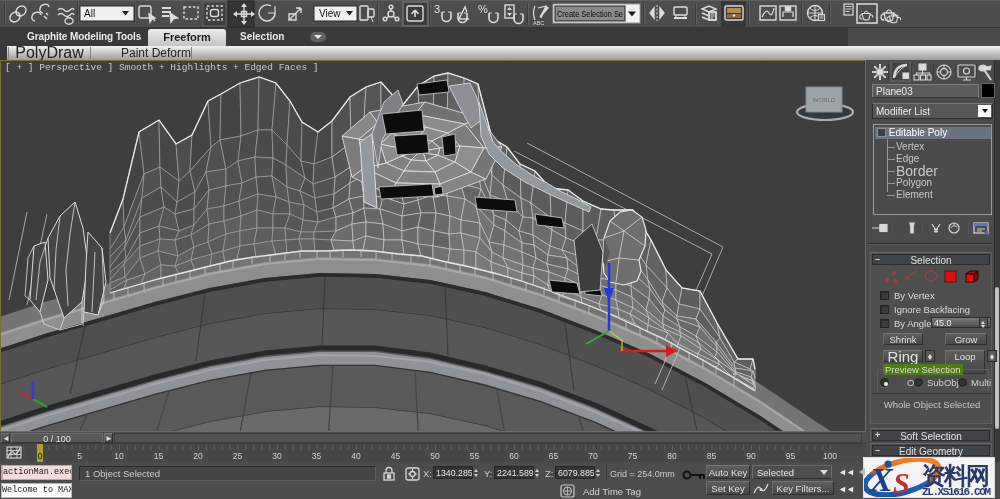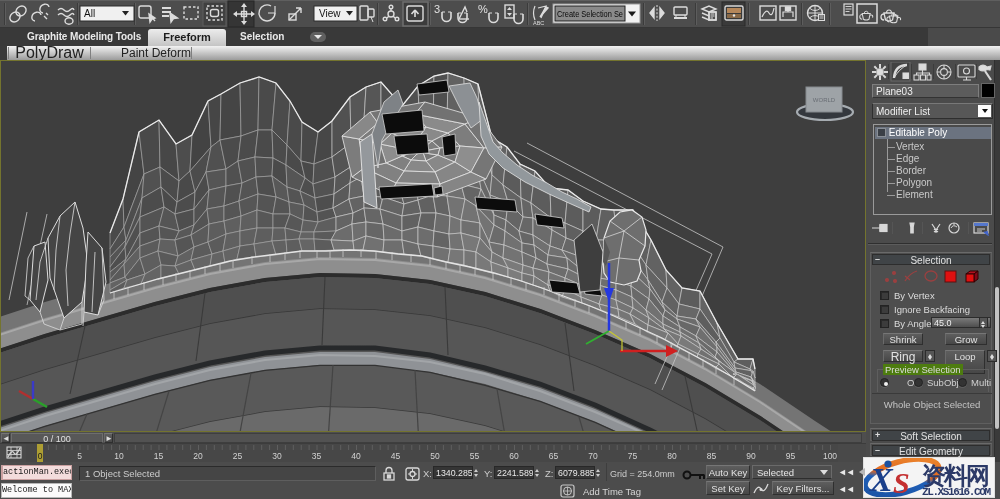--- a/index.html
+++ b/index.html
@@ -189,21 +189,21 @@
         <path d="M4,8 q-3,0 -3,3 q0,3 3,3 M14,9 q4,-1 3,3"></path>
         <path d="M4,7 h10 l-1.5,7 q-3.5,2 -7,0 z"></path>
         <path d="M6.5,7 q0,-3 2.5,-3 q2.5,0 2.5,3" stroke-width="1.1"></path>
       </g>
       <g transform="translate(880,6) scale(1.0)" stroke="#dcdcdc" fill="none" stroke-width="1.3">
         <path d="M4,8 q-3,0 -3,3 q0,3 3,3 M14,9 q4,-1 3,3"></path>
         <path d="M4,7 h10 l-1.5,7 q-3.5,2 -7,0 z"></path>
         <path d="M6.5,7 q0,-3 2.5,-3 q2.5,0 2.5,3" stroke-width="1.1"></path>
       </g>
     </svg>
-<div class="abs" style="left:0;top:28px;width:928px;height:18px;background:#393939">
+<div class="abs" style="left:0;top:28px;width:848px;height:18px;background:#393939">
       <span class="abs" style="left:27px;top:2.5px;font-size:10px;font-weight:bold;color:#eaeaea;letter-spacing:-0.1px">Graphite Modeling Tools</span>
       <span class="abs" style="left:148px;top:1px;width:78px;height:17px;background:linear-gradient(#ececec,#c4c4c4);border-radius:3px 3px 0 0;text-align:center;font-size:11px;font-weight:bold;color:#1c1c1c;line-height:17px">Freeform</span>
       <span class="abs" style="left:240px;top:3px;font-size:10px;font-weight:bold;color:#eaeaea">Selection</span>
       <span class="abs" style="left:310px;top:4px;width:16px;height:10px;background:#606060;border-radius:5px"></span>
       <span class="abs" style="left:314px;top:7px;width:0;height:0;border:4px solid transparent;border-top:4px solid #e8e8e8"></span>
     </div>
     <div class="abs" style="left:0;top:46px;width:1000px;height:14px;background:linear-gradient(#f2f2f2,#9b9b9b)">
       <span class="abs" style="left:9px;width:81px;text-align:center;font-size:16px;color:#222;top:0;line-height:14px">PolyDraw</span>
       <span class="abs" style="left:91px;width:100px;text-align:right;font-size:12px;color:#222;top:0;line-height:14px">Paint Deform</span>
       <span class="abs" style="left:8px;top:1px;width:1px;height:12px;background:#808080"></span>
@@ -704,20 +704,21 @@
 </g>
 <g fill="none">
 <path d="M609,263 L609,331" stroke="#2438e0" stroke-width="2.5"></path>
 <polygon points="604,288 614,288 609,302" fill="#2438e0"></polygon>
 <path d="M609,331 L586,344" stroke="#30b030" stroke-width="2"></path>
 <path d="M620,351 L666,351" stroke="#d02020" stroke-width="2.5"></path>
 <polygon points="666,345 666,357 678,351" fill="#d02020"></polygon>
 <path d="M609,331 L622,340 L622,351" stroke="#c8c830" stroke-width="1.2"></path>
 </g>
 </svg>
+      <span class="abs" style="left:5px;top:2px;color:#c9c9c9;font-family:'Liberation Mono',monospace;font-size:9.5px">[ + ] Perspective ] Smooth + Highlights + Edged Faces ]</span>
       <div class="abs" style="left:0;top:0;width:866px;height:372px;border:1px solid #74742e"></div>
     </div>
 <div class="abs" style="left:866px;top:60px;width:134px;height:439px;background:#4b4b4b;font-size:9px;color:#d6d6d6">
       <div class="abs" style="left:128px;top:0;width:6px;height:439px;background:#3a3a3a;border-left:1px solid #2f2f2f"></div>
       <div class="abs" style="left:129px;top:227px;width:4px;height:142px;background:#c2c2c2;border-radius:2px"></div>
       <svg class="abs" style="left:0;top:2px" width="126" height="20" viewBox="0 0 126 20">
         <g stroke="#d8d8d8" fill="none" stroke-width="1.1">
           <g transform="translate(6,2)">
             <circle cx="8" cy="8" r="3.2" fill="#dcdcdc"></circle>
             <path d="M8,0 v4 M8,12 v4 M0,8 h4 M12,8 h4 M2.3,2.3 l2.8,2.8 M10.9,10.9 l2.8,2.8 M13.7,2.3 l-2.8,2.8 M5.1,10.9 l-2.8,2.8" stroke-width="2"></path>
@@ -759,21 +760,21 @@
       </svg>
       <div class="abs sunken" style="left:6px;top:24px;width:107px;height:14px;background:#5c5c5c;border:1px solid #7e7e7e;border-bottom-color:#333;line-height:13px;padding-left:3px;color:#efefef;font-size:10px">Plane03</div>
       <div class="abs" style="left:115px;top:23px;width:14px;height:15px;background:#000;border:1px solid #666"></div>
       <div class="abs" style="left:6px;top:43px;width:121px;height:16px;background:#575757;border:1px solid #2e2e2e;border-top-color:#787878;line-height:15px;padding-left:3px;color:#efefef;font-size:10px">Modifier List<span class="abs" style="right:1px;top:1px;width:13px;height:12px;background:#fdfdfd"></span><span class="abs" style="right:4px;top:5px;border:3.5px solid transparent;border-top:4.5px solid #111"></span></div>
       <div class="abs" style="left:7px;top:64px;width:119px;height:91px;background:#4a4a4a;border:1px solid #9a9a9a">
         <div class="abs" style="left:1px;top:2px;width:116px;height:12px;background:#6b7380;color:#fff;font-size:10px;line-height:12px"><span style="margin-left:2px;display:inline-block;width:9px;height:9px;background:#3a3f46;border:1px solid #8a8f96;vertical-align:-1px"></span>&nbsp;Editable Poly</div>
         <div class="abs" style="left:22px;top:16px;font-size:10px;color:#c9c9c9;line-height:12px">Vertex</div>
         <div class="abs" style="left:13px;top:22px;width:8px;height:1px;background:#9a9a9a"></div>
         <div class="abs" style="left:22px;top:28px;font-size:10px;color:#c9c9c9;line-height:12px">Edge</div>
         <div class="abs" style="left:13px;top:34px;width:8px;height:1px;background:#9a9a9a"></div>
-        <div class="abs" style="left:22px;top:40px;font-size:10px;color:#c9c9c9;line-height:12px">Border</div>
+        <div class="abs" style="left:22px;top:40px;font-size:14px;color:#c9c9c9;line-height:12px">Border</div>
         <div class="abs" style="left:13px;top:46px;width:8px;height:1px;background:#9a9a9a"></div>
         <div class="abs" style="left:22px;top:52px;font-size:10px;color:#c9c9c9;line-height:12px">Polygon</div>
         <div class="abs" style="left:13px;top:58px;width:8px;height:1px;background:#9a9a9a"></div>
         <div class="abs" style="left:22px;top:64px;font-size:10px;color:#c9c9c9;line-height:12px">Element</div>
         <div class="abs" style="left:13px;top:70px;width:8px;height:1px;background:#9a9a9a"></div>
         <div class="abs" style="left:13px;top:14px;width:1px;height:53px;background:#9a9a9a"></div>
       </div>
       <svg class="abs" style="left:4px;top:160px" width="122" height="16" viewBox="0 0 122 16">
         <g stroke="#d8d8d8" fill="none" stroke-width="1.2">
           <path d="M2,8 h8 M10,4.5 v7"></path>
@@ -817,21 +818,21 @@
         <span class="abs" style="left:9px;top:52px;width:9px;height:9px;background:#3c3c3c;border:1px solid #232323;box-shadow:inset 1px 1px 0 #2a2a2a"></span>
         <span class="abs" style="left:23px;top:51px;font-size:9.5px;color:#dcdcdc">Ignore Backfacing</span>
         <span class="abs" style="left:9px;top:66px;width:9px;height:9px;background:#3c3c3c;border:1px solid #232323;box-shadow:inset 1px 1px 0 #2a2a2a"></span>
         <span class="abs" style="left:23px;top:65px;font-size:9.5px;color:#dcdcdc">By Angle:</span>
         <span class="abs" style="left:60px;top:64px;width:60px;height:11px;background:linear-gradient(#7a7a7a,#4e4e4e);border:1px solid #2c2c2c;font-size:9px;color:#f0f0f0;line-height:11px;padding-left:2px">45.0</span>
         <span class="abs" style="left:108px;top:64px;width:9px;height:11px;background:#565656;border:1px solid #2c2c2c"></span>
         <span class="abs" style="left:110px;top:66px;border:2.5px solid transparent;border-bottom:3px solid #ddd"></span>
         <span class="abs" style="left:110px;top:72px;border:2.5px solid transparent;border-top:3px solid #ddd"></span>
         <span class="abs btn" style="left:12px;top:80px;width:40px;height:12px;font-size:9.5px;line-height:12px">Shrink</span>
         <span class="abs btn" style="left:74px;top:80px;width:42px;height:12px;font-size:9.5px;line-height:12px">Grow</span>
-        <span class="abs btn" style="left:12px;top:97px;width:40px;height:12px;font-size:12px;line-height:12px">Ring</span>
+        <span class="abs btn" style="left:12px;top:97px;width:40px;height:12px;font-size:15px;line-height:12px">Ring</span>
         <span class="abs" style="left:54px;top:97px;width:10px;height:12px;background:#565656;border:1px solid #2c2c2c"></span>
         <span class="abs" style="left:56.5px;top:99px;border:2.5px solid transparent;border-bottom:3px solid #ddd"></span>
         <span class="abs" style="left:56.5px;top:104px;border:2.5px solid transparent;border-top:3px solid #ddd"></span>
         <span class="abs btn" style="left:74px;top:97px;width:40px;height:24px;font-size:9.5px;line-height:12px">Loop</span>
         <span class="abs" style="left:116px;top:97px;width:10px;height:12px;background:#565656;border:1px solid #2c2c2c"></span>
         <span class="abs" style="left:118.5px;top:99px;border:2.5px solid transparent;border-bottom:3px solid #ddd"></span>
         <span class="abs" style="left:118.5px;top:104px;border:2.5px solid transparent;border-top:3px solid #ddd"></span>
         <div class="abs" style="left:6px;top:116px;width:112px;height:23px;border:1px solid #5e5e5e;border-bottom:none"></div>
         <span class="abs" style="left:12px;top:111px;font-size:9.5px;color:#dcdcdc;background:#4d7c0f;padding:0 2px">Preview Selection</span>
         <span class="abs" style="left:9px;top:125px;width:9px;height:9px;border-radius:50%;background:#333;border:1px solid #222;box-shadow:0 1px 0 #5e5e5e">

